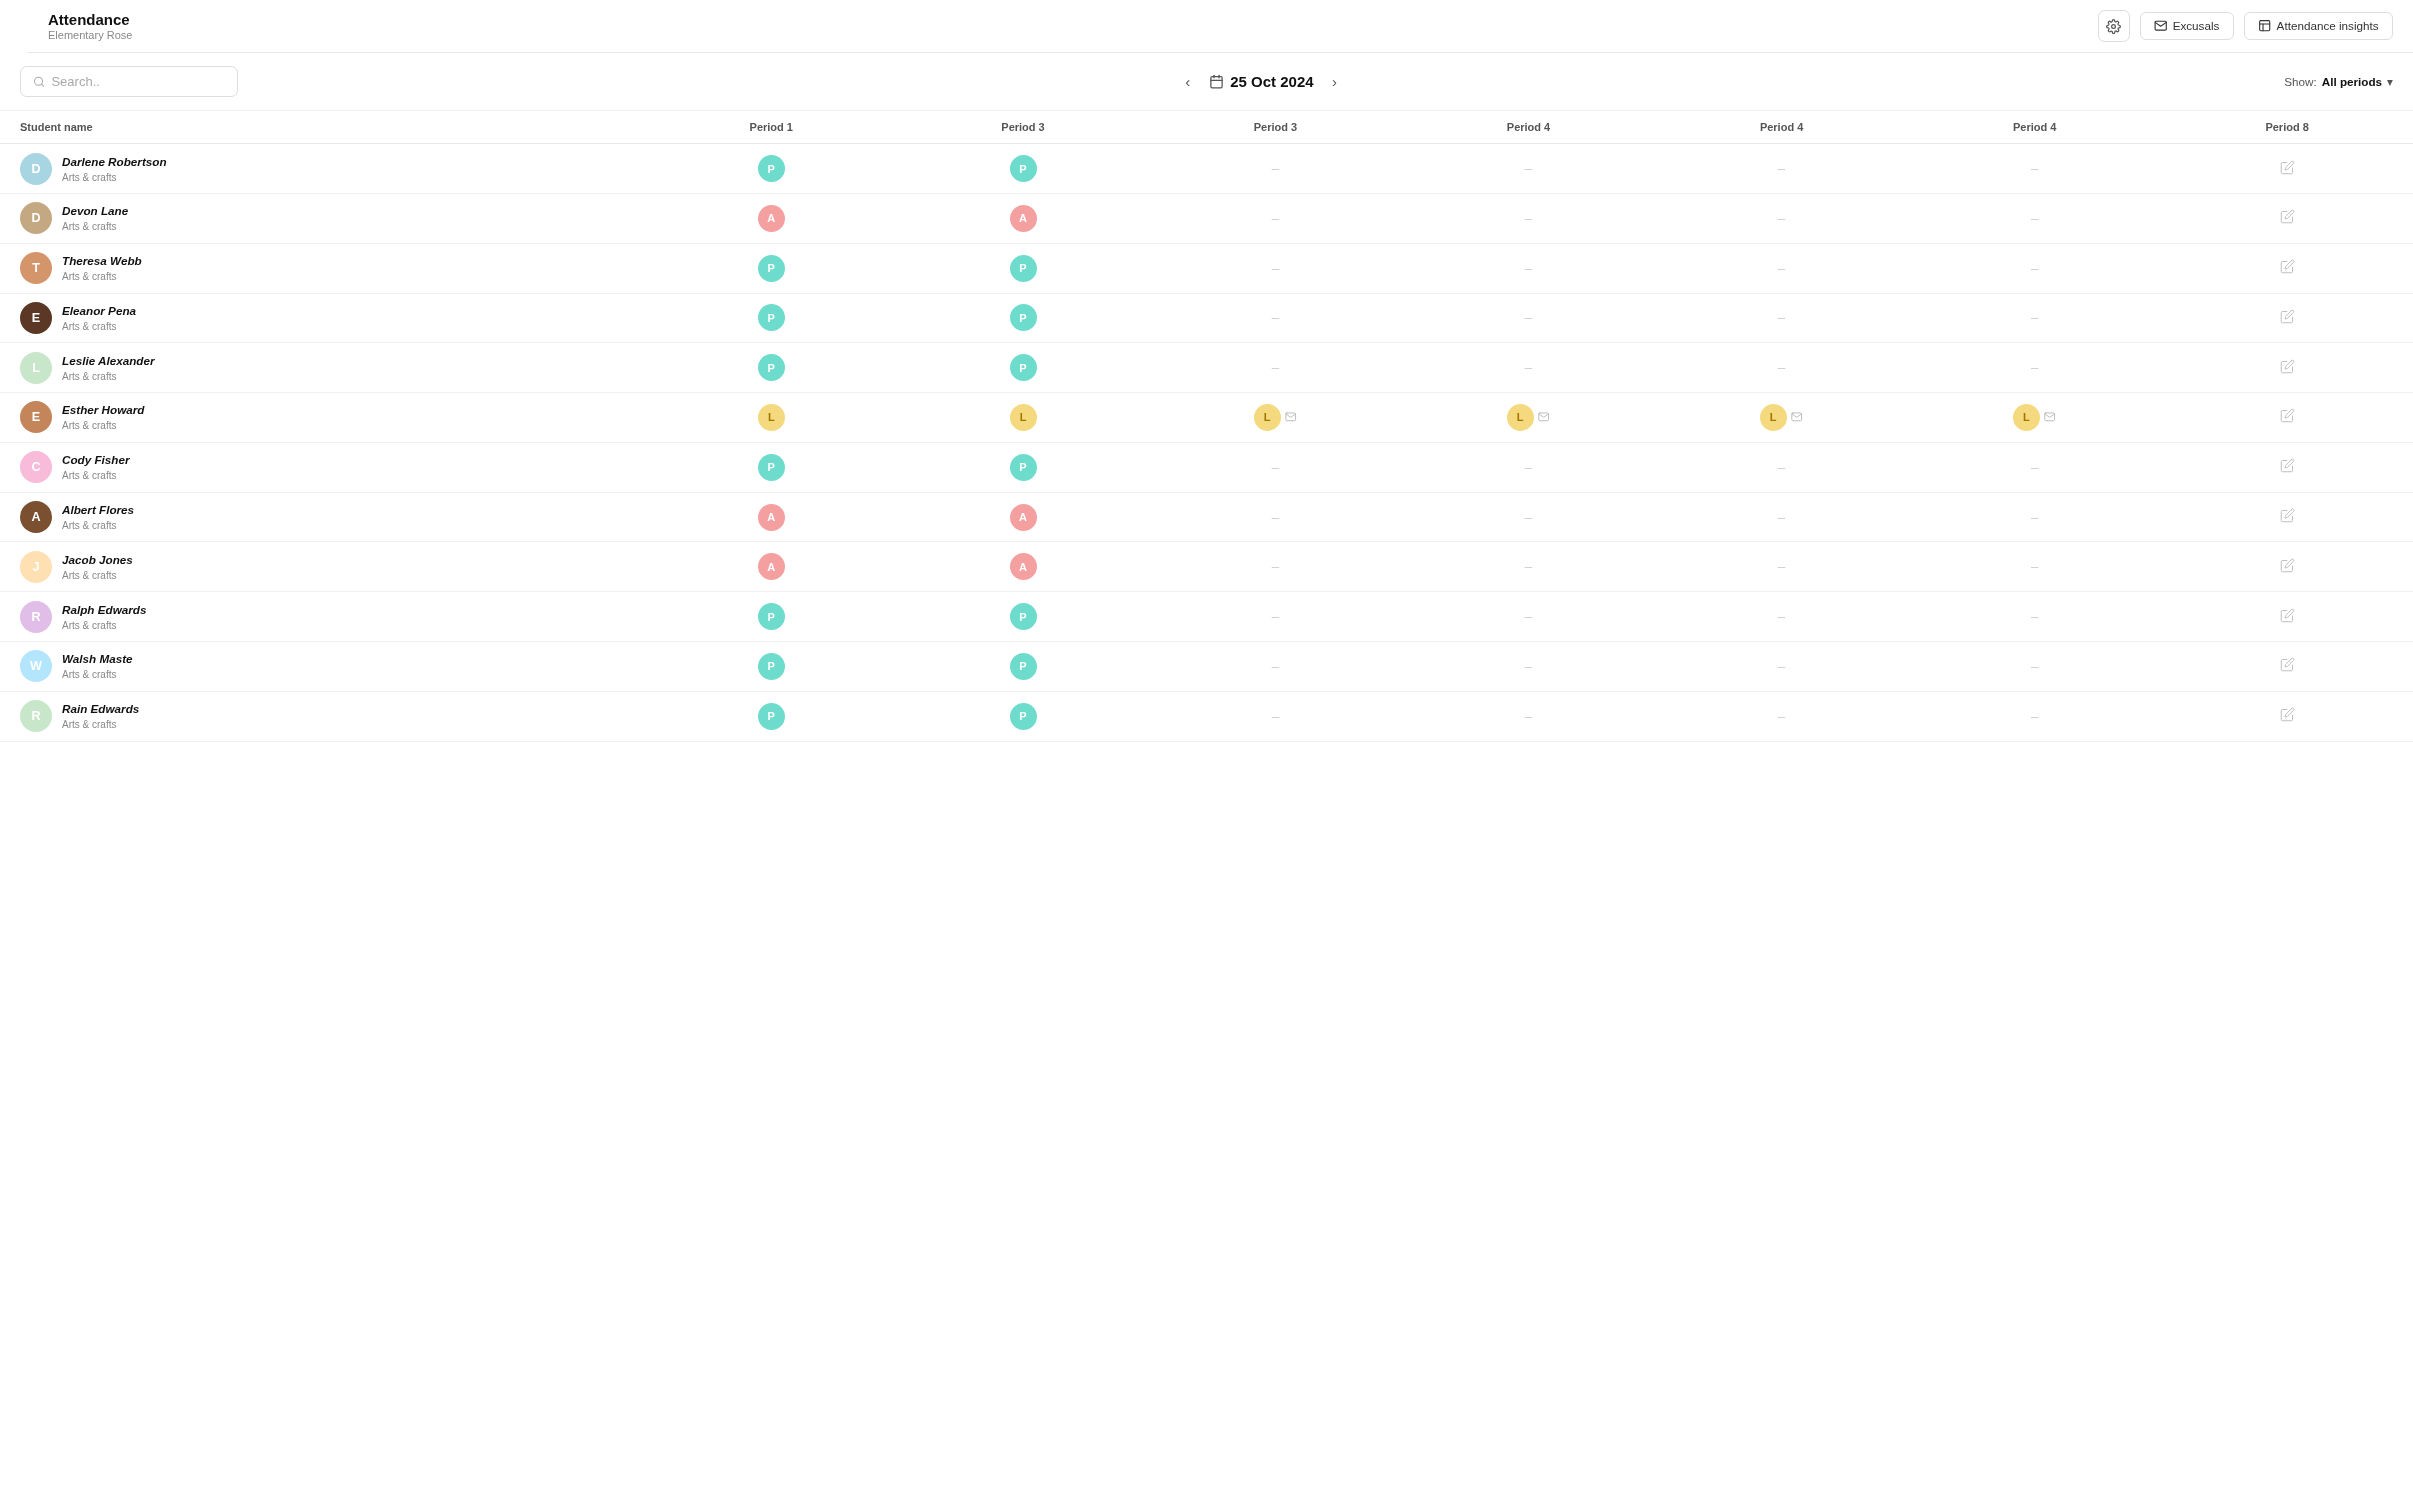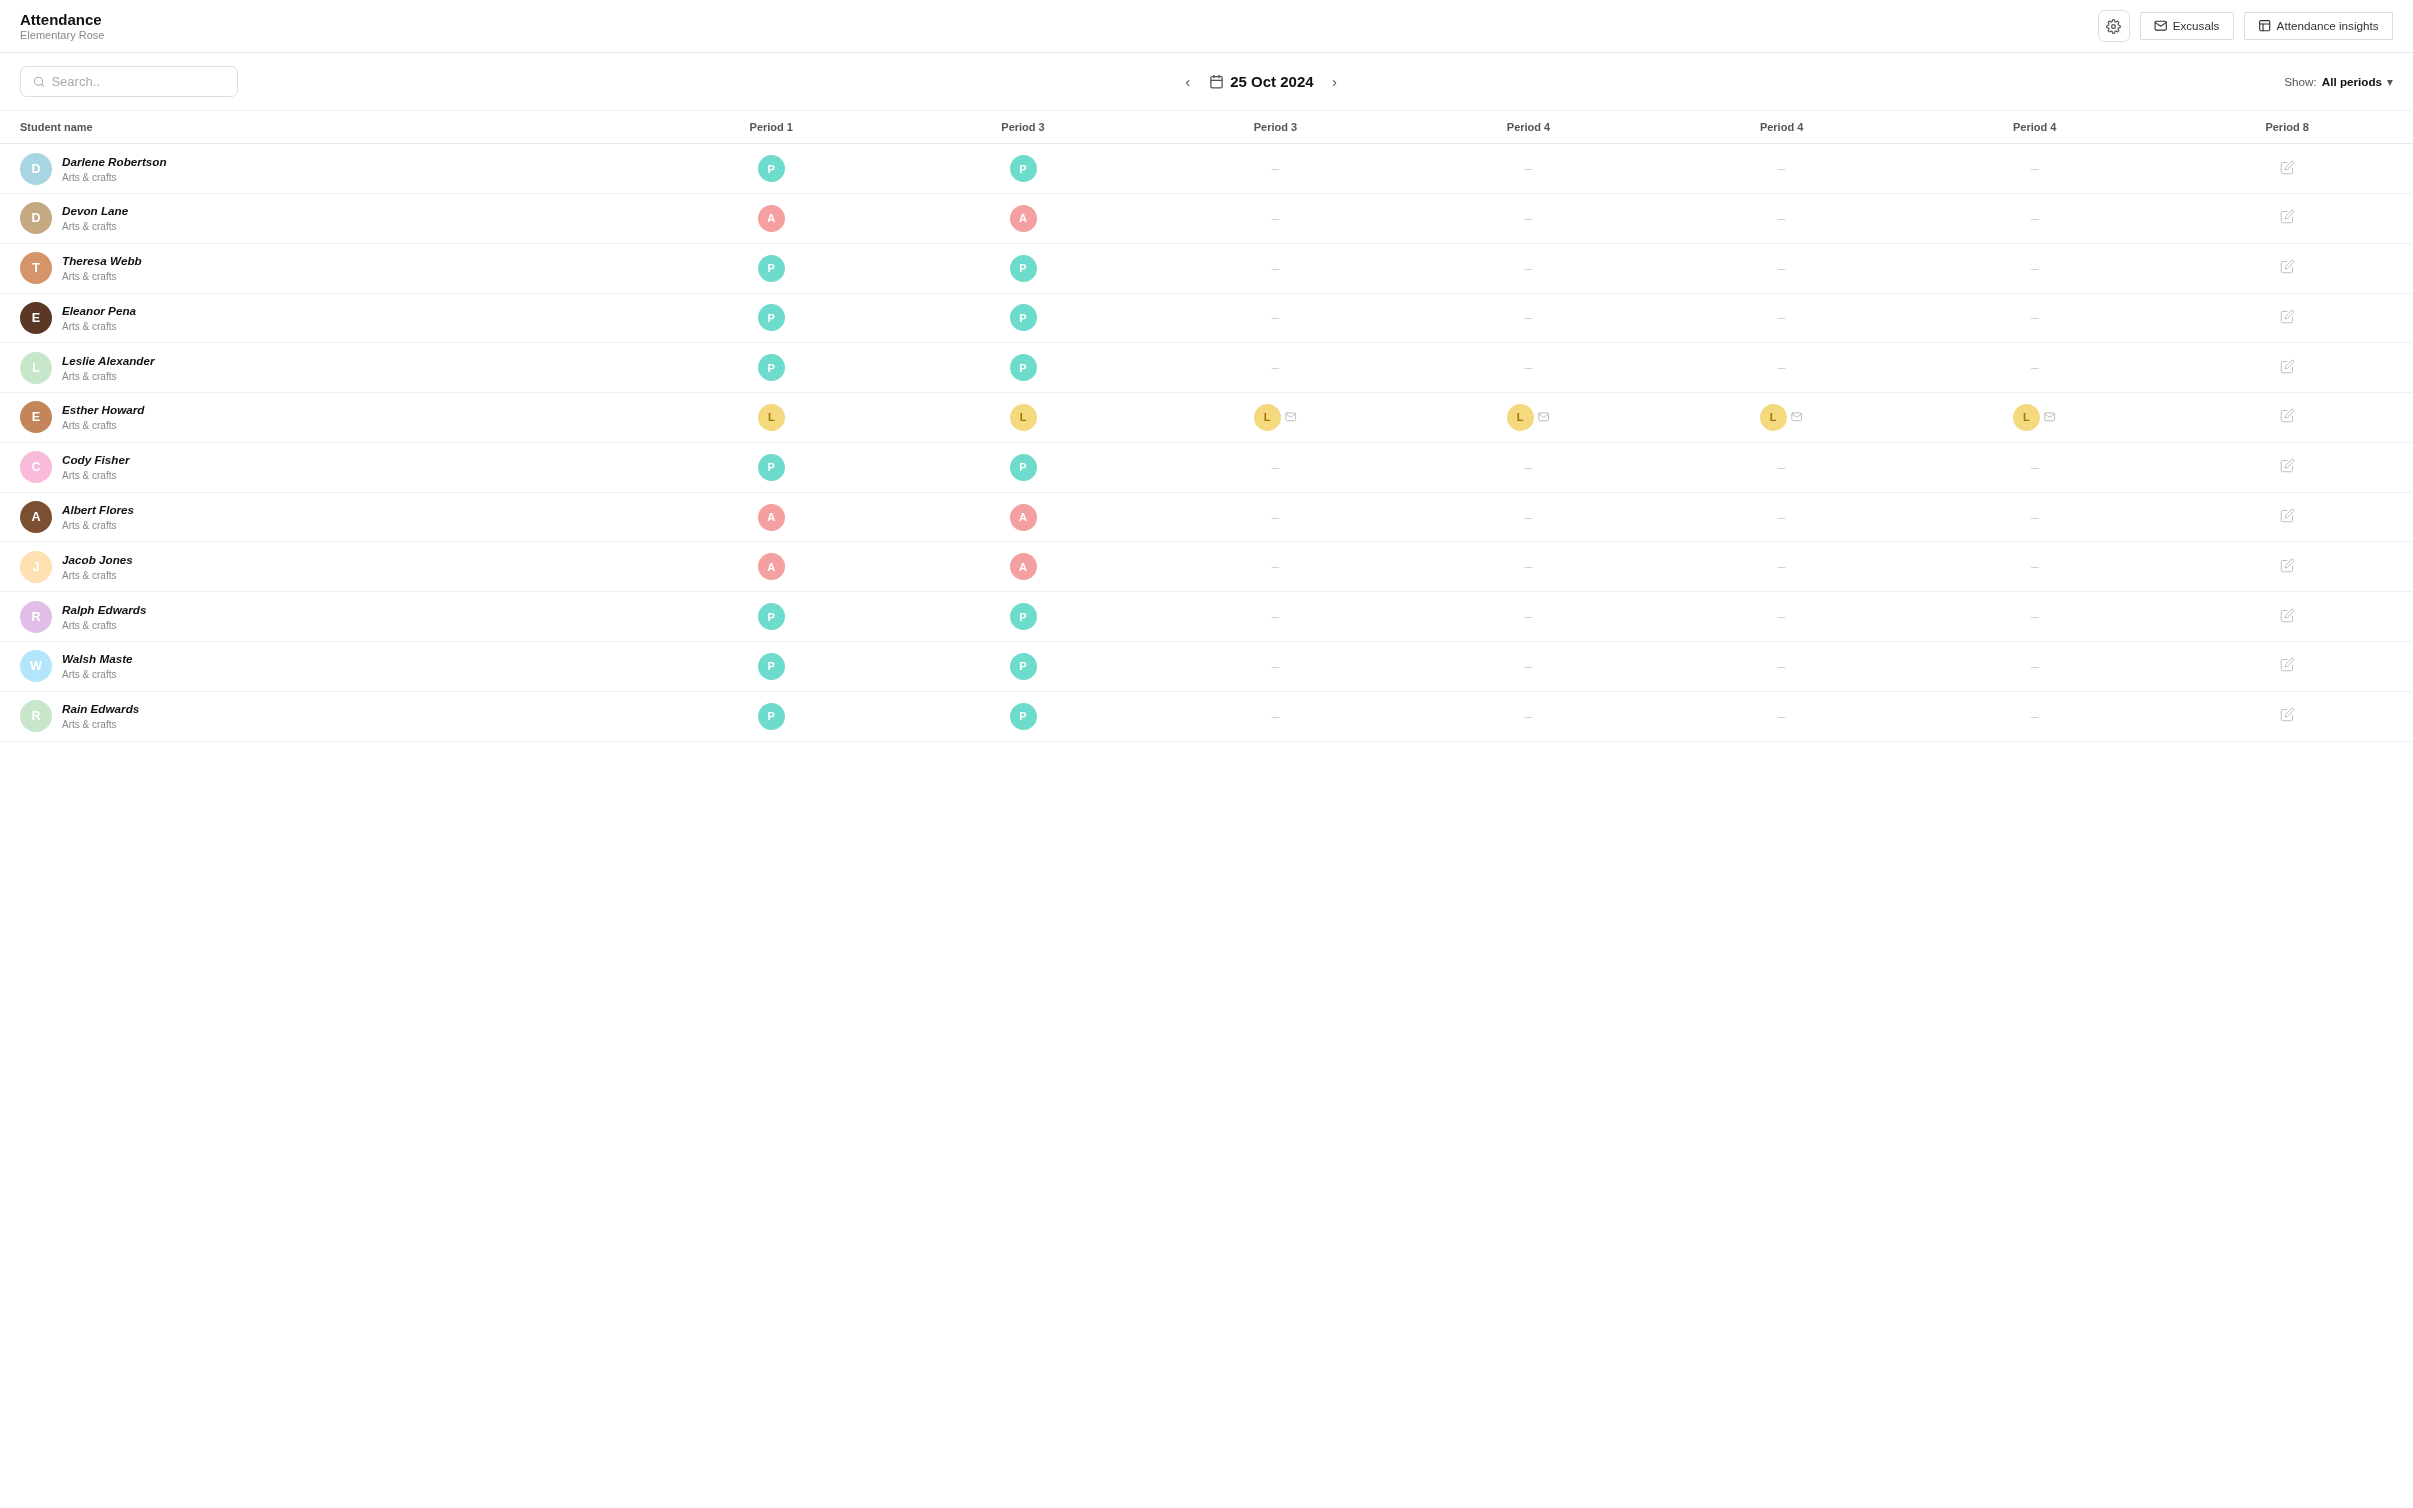--- a/index.html
+++ b/index.html
@@ -1,34 +1,34 @@
 <!DOCTYPE html>
 <html style="font-size:13.4px"><head>
   <meta charset="utf-8">
   <style>
     * { box-sizing: border-box; margin: 0; padding: 0; }
     body { font-family: -apple-system, BlinkMacSystemFont, 'Segoe UI', sans-serif; background: #fff; color: #222; font-size: 11.7px; }
 
     
     .header {
       display: flex; align-items: center; justify-content: space-between;
-      padding: 10px 20px; border-bottom: 0.8px solid #e8e8e8; background: #fff;
+      padding: 10px 20px; border-bottom: 0.8px solid #e8e8e8; background: #fff; margin-left: 28px;
     }
     .header-left .title { font-size: 15px; font-weight: 700; color: #111; }
     .header-left .subtitle { font-size: 11px; color: #888; margin-top: 1.7px; }
     .header-right { display: flex; align-items: center; gap: 10px; }
 
     .btn-icon {
       width: 32px; height: 32px; border: 0.8px solid #ddd; border-radius: 6.7px;
       background: #fff; cursor: pointer; display: flex; align-items: center; justify-content: center;
       color: #555;
     }
     .btn-secondary {
       display: flex; align-items: center; gap: 5px;
-      padding: 6.7px 13.4px; border: 0.8px solid #ddd; border-radius: 1px;
+      padding: 6.7px 13.4px; border: 0.8px solid #ddd; border-radius: 6px;
       background: #fff; cursor: pointer; color: #333; font-size: 11.7px; font-weight: 500;
     }
     .btn-secondary svg { width: 13.4px; height: 13.4px; }
 
     
     .toolbar {
       display: flex; align-items: center; justify-content: space-between;
       padding: 13.4px 20px; border-bottom: 0.8px solid #f0f0f0;
     }
     .search-wrap {

